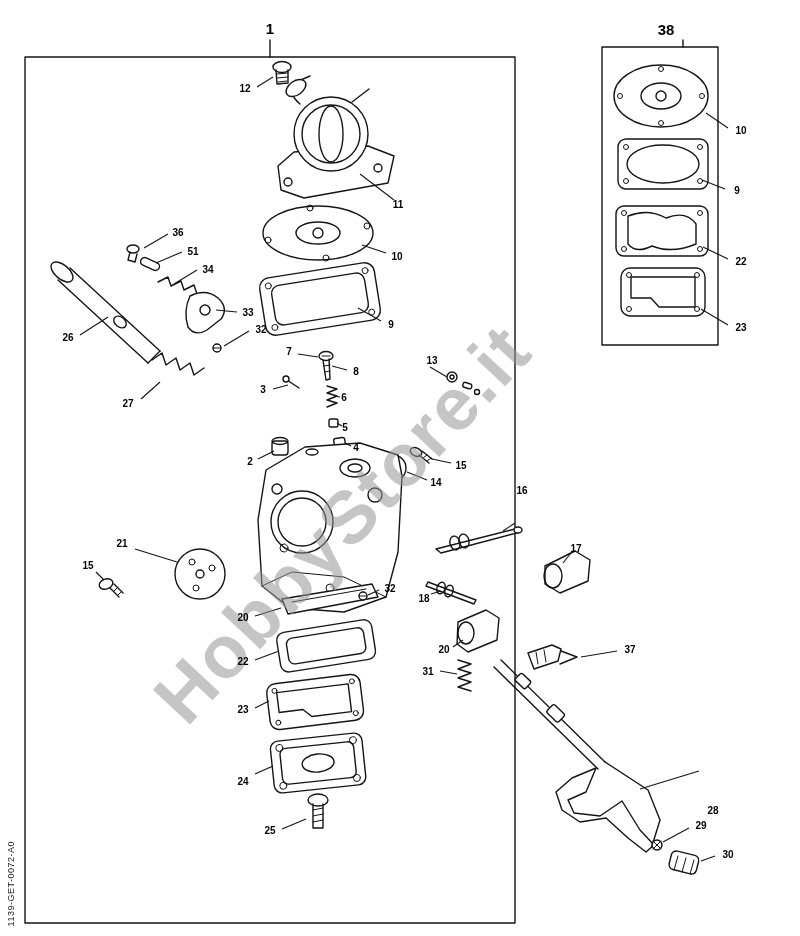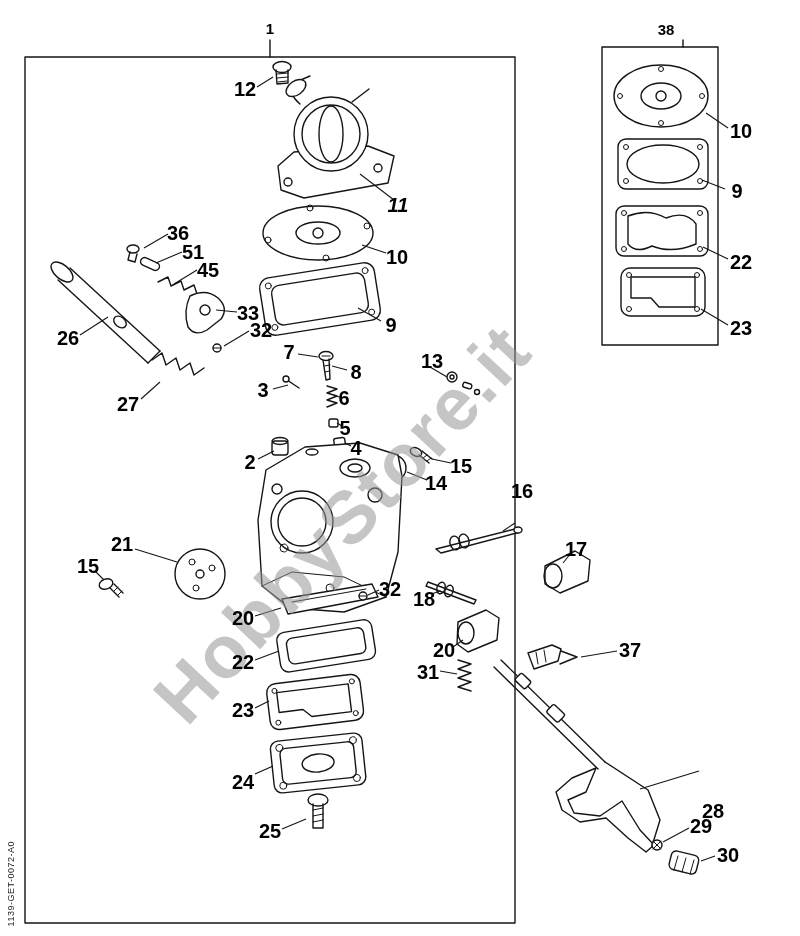--- a/index.html
+++ b/index.html
@@ -8,21 +8,21 @@
     font-family:"Liberation Sans", sans-serif;
   }
   svg.drawing{position:absolute;left:0;top:0;}
   svg.drawing *{vector-effect:non-scaling-stroke;}
   .stroke{fill:none;stroke:#151515;stroke-width:1.4;stroke-linecap:round;stroke-linejoin:round;}
   .stroke-fill{fill:#ffffff;stroke:#151515;stroke-width:1.4;stroke-linecap:round;stroke-linejoin:round;}
   .thin{stroke-width:1;}
   .leader{stroke:#151515;stroke-width:1.1;fill:none;}
   .callout{
     position:absolute;transform:translate(-50%,-50%);
-    font-weight:bold;font-size:20px;color:#000;line-height:1;white-space:nowrap;
+    font-weight:bold;font-size:10px;color:#000;line-height:1;white-space:nowrap;
   }
   .box-label{
     position:absolute;transform:translate(-50%,-50%);
     font-weight:bold;font-size:15px;color:#000;line-height:1;
   }
   .watermark{
     position:absolute;left:168px;top:668px;
     transform:rotate(-47deg);transform-origin:0 50%;
     font-size:74px;font-weight:bold;letter-spacing:2px;
     color:rgba(150,150,150,0.55);white-space:nowrap;pointer-events:none;
@@ -367,26 +367,26 @@
     </g>
   </svg>
 
   <div class="watermark">HobbyStore.it</div>
 
   <div class="box-label" style="left:270px;top:28px;">1</div>
   <div class="box-label" style="left:666px;top:29px;">38</div>
 
   <div id="callout-layer">
       <div class="callout" style="left: 245px; top: 89px;">12</div>
-      <div class="callout" style="left: 398px; top: 205px; font-style: italic;">11</div>
+      <div class="callout" style="left: 398px; top: 205px;">11</div>
       <div class="callout" style="left: 397px; top: 257px;">10</div>
       <div class="callout" style="left: 391px; top: 325px;">9</div>
       <div class="callout" style="left: 178px; top: 233px;">36</div>
       <div class="callout" style="left: 193px; top: 252px;">51</div>
-      <div class="callout" style="left: 208px; top: 270px;">45</div>
+      <div class="callout" style="left: 208px; top: 270px;">34</div>
       <div class="callout" style="left: 248px; top: 313px;">33</div>
       <div class="callout" style="left: 261px; top: 330px;">32</div>
       <div class="callout" style="left: 68px; top: 338px;">26</div>
       <div class="callout" style="left: 128px; top: 404px;">27</div>
       <div class="callout" style="left: 289px; top: 352px;">7</div>
       <div class="callout" style="left: 356px; top: 372px;">8</div>
       <div class="callout" style="left: 263px; top: 390px;">3</div>
       <div class="callout" style="left: 344px; top: 398px;">6</div>
       <div class="callout" style="left: 432px; top: 361px;">13</div>
       <div class="callout" style="left: 345px; top: 428px;">5</div>

